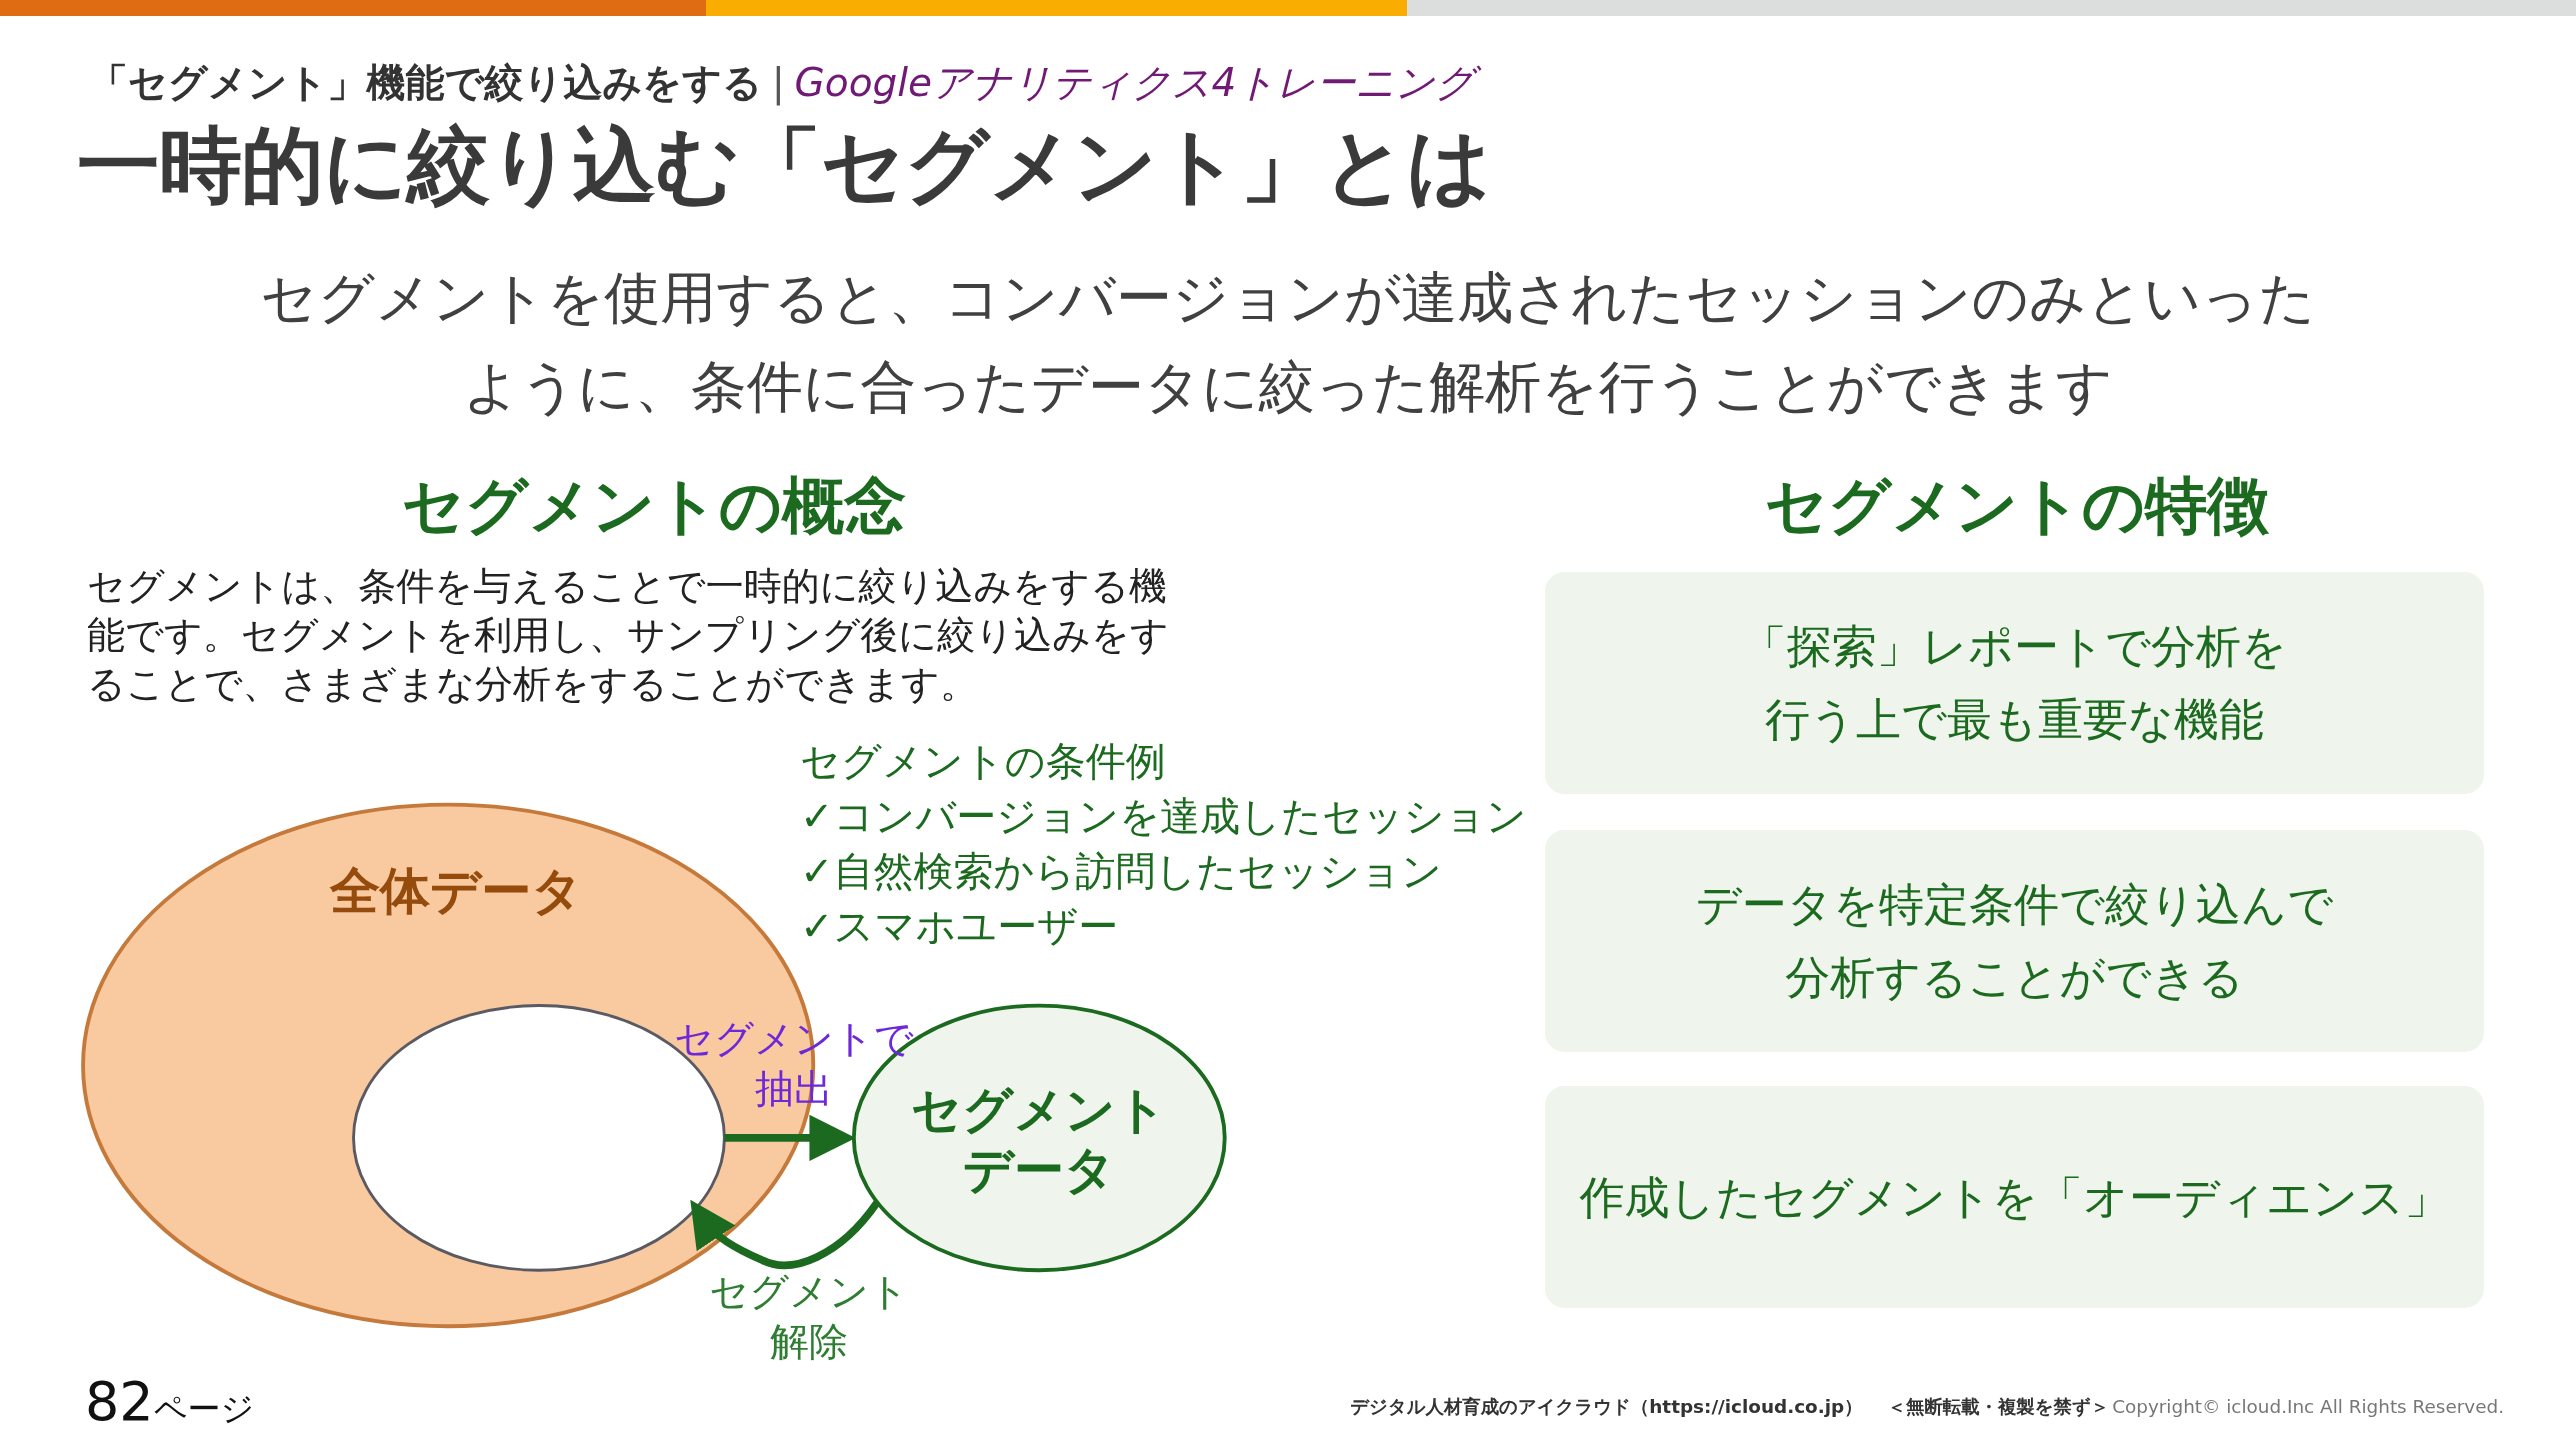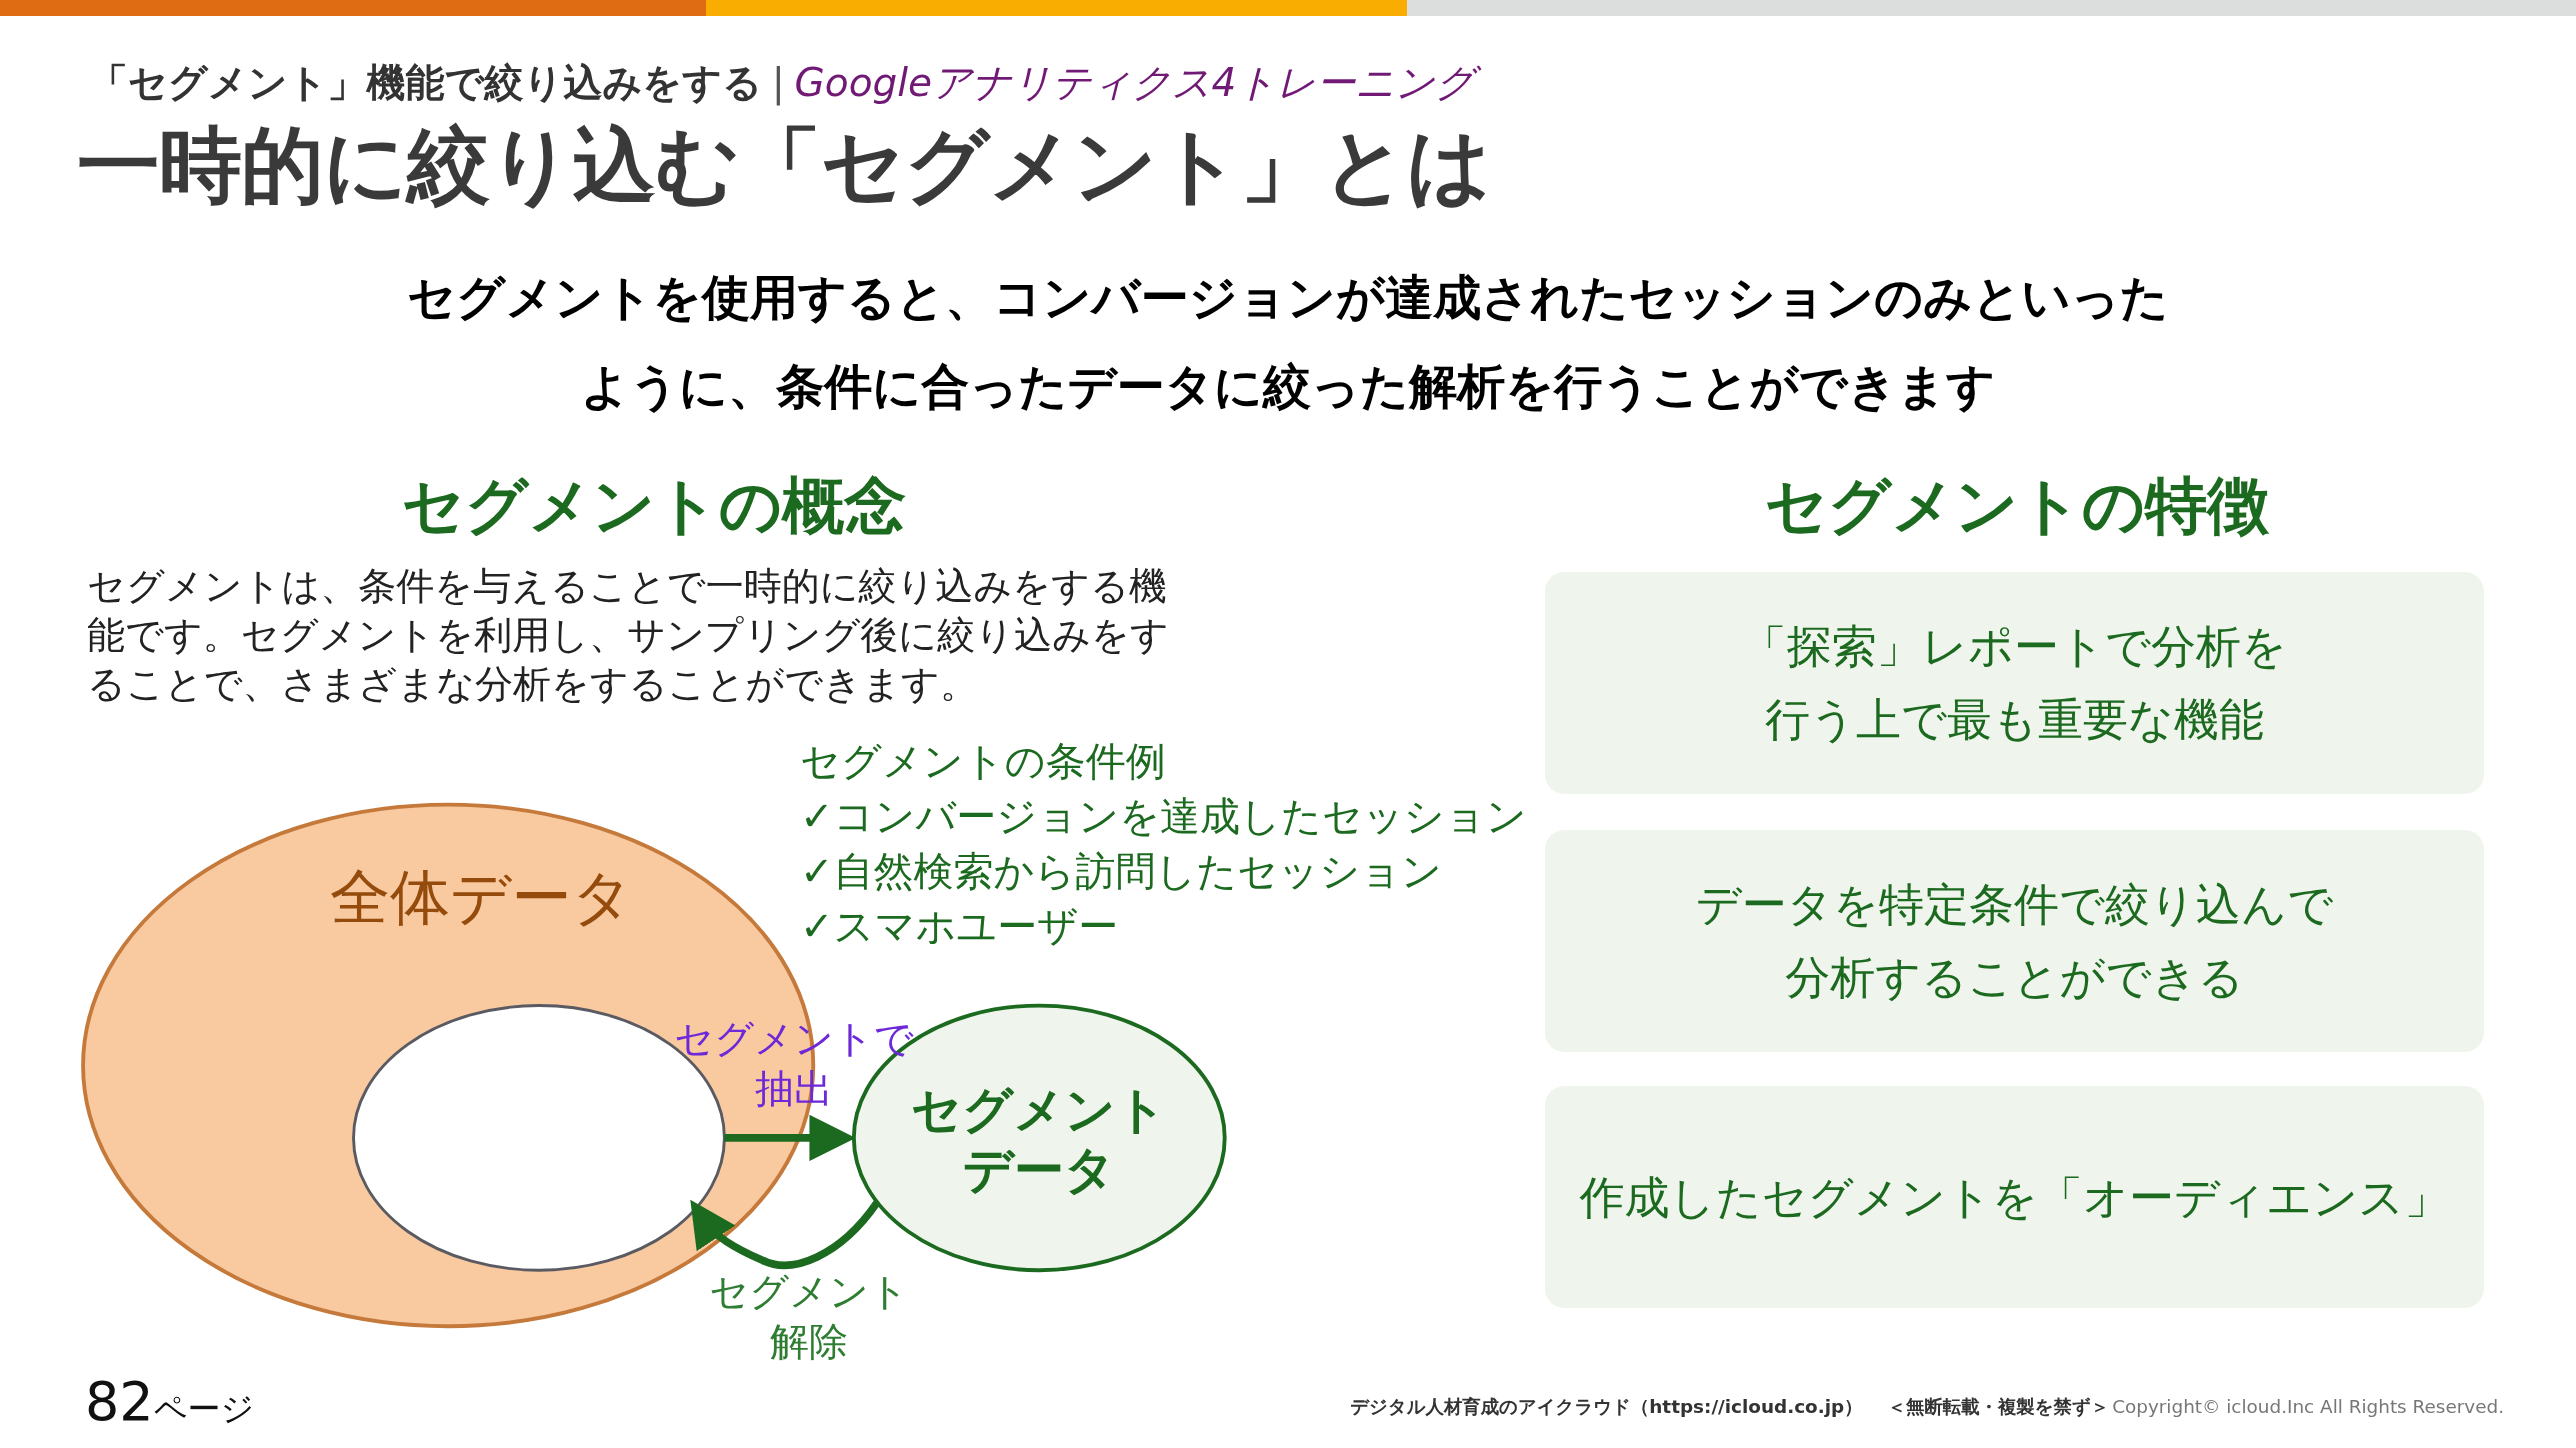--- a/index.html
+++ b/index.html
@@ -5,34 +5,34 @@
   html, body { margin:0; padding:0; }
   body { width:2576px; height:1449px; position:relative; overflow:hidden; background:#ffffff;
          font-family:"DejaVu Sans","Liberation Sans",sans-serif; color:#222; }
   .topbar { position:absolute; left:0; top:0; width:2576px; height:16.4px; display:flex; }
   .topbar .seg { height:16.4px; }
   .subtitle { position:absolute; left:89px; top:56px; font-size:39px; color:#333; white-space:nowrap; }
   .subtitle .strong { font-weight:bold; color:#333; }
   .subtitle .sep { color:#555; margin:0 9.7px; font-weight:normal; }
   .subtitle .light { color:#701a75; font-weight:normal;font-style:italic; }
   .title { position:absolute; left:77px; top:111px; font-size:83px; font-weight:bold; color:#3a3a3a; white-space:nowrap; letter-spacing:-1px; }
-  .lead { position:absolute; left:0; width:2576px; top:253px; text-align:center; font-size:48px; font-weight:bold; color:#000000; line-height:89px; }
+  .lead { position:absolute; left:0; width:2576px; top:253px; text-align:center; font-size:56px; font-weight:normal; color:#404040; line-height:89px; }
   .lead div { white-space:nowrap; }
   .h2 { position:absolute; top:464px; font-size:62px; font-weight:bold; color:#1c6a1f; white-space:nowrap; transform:translateX(-50%); }
   .para { position:absolute; left:87px; top:562px; width:1159px; font-size:38px; line-height:49px; color:#222; }
   .para div { white-space:nowrap; }
   .cards { position:absolute; left:1545px; top:572px; width:939px; }
   .card { position:absolute; left:0; width:939px; height:222px; background:#eff5ec; border-radius:19.3px;
           display:flex; flex-direction:column; justify-content:center; align-items:center;
           font-size:45px; line-height:73px; color:#1c6a1f; text-align:center; }
   .card div { white-space:nowrap; }
   .diagram { position:absolute; left:0; top:0; width:2576px; height:1449px; pointer-events:none; }
   .diagram svg { position:absolute; left:0; top:0; }
   .label { position:absolute; white-space:nowrap; }
-  .whole-label { left:330px; top:858px; font-size:60px; font-weight:normal; color:#944b0c; }
+  .whole-label { left:330px; top:858px; font-size:50px; font-weight:bold; color:#944b0c; }
   .seg-label { left:1039px; top:1080px; transform:translateX(-50%); text-align:center; font-size:50px; font-weight:bold; color:#1c6a1f; line-height:60px; }
   .cond { left:800px; top:734px; font-size:40px; line-height:55px; color:#1c6a1f; }
   .cond div { white-space:nowrap; }
   .extract-label { left:794px; top:1014px; transform:translateX(-50%); text-align:center; font-size:39px; line-height:50px; color:#6d28d9; }
   .release-label { left:809px; top:1267px; transform:translateX(-50%); text-align:center; font-size:39px; line-height:50px; color:#2e7d32; }
   .page { position:absolute; left:85px; top:1370px; color:#111; white-space:nowrap; }
   .page .num { font-size:54px; }
   .page .unit { font-size:33px; }
   .footer { position:absolute; right:72px; top:1394px; font-size:18.4px; white-space:nowrap; color:#333; }
   .footer .b { font-weight:bold; }

